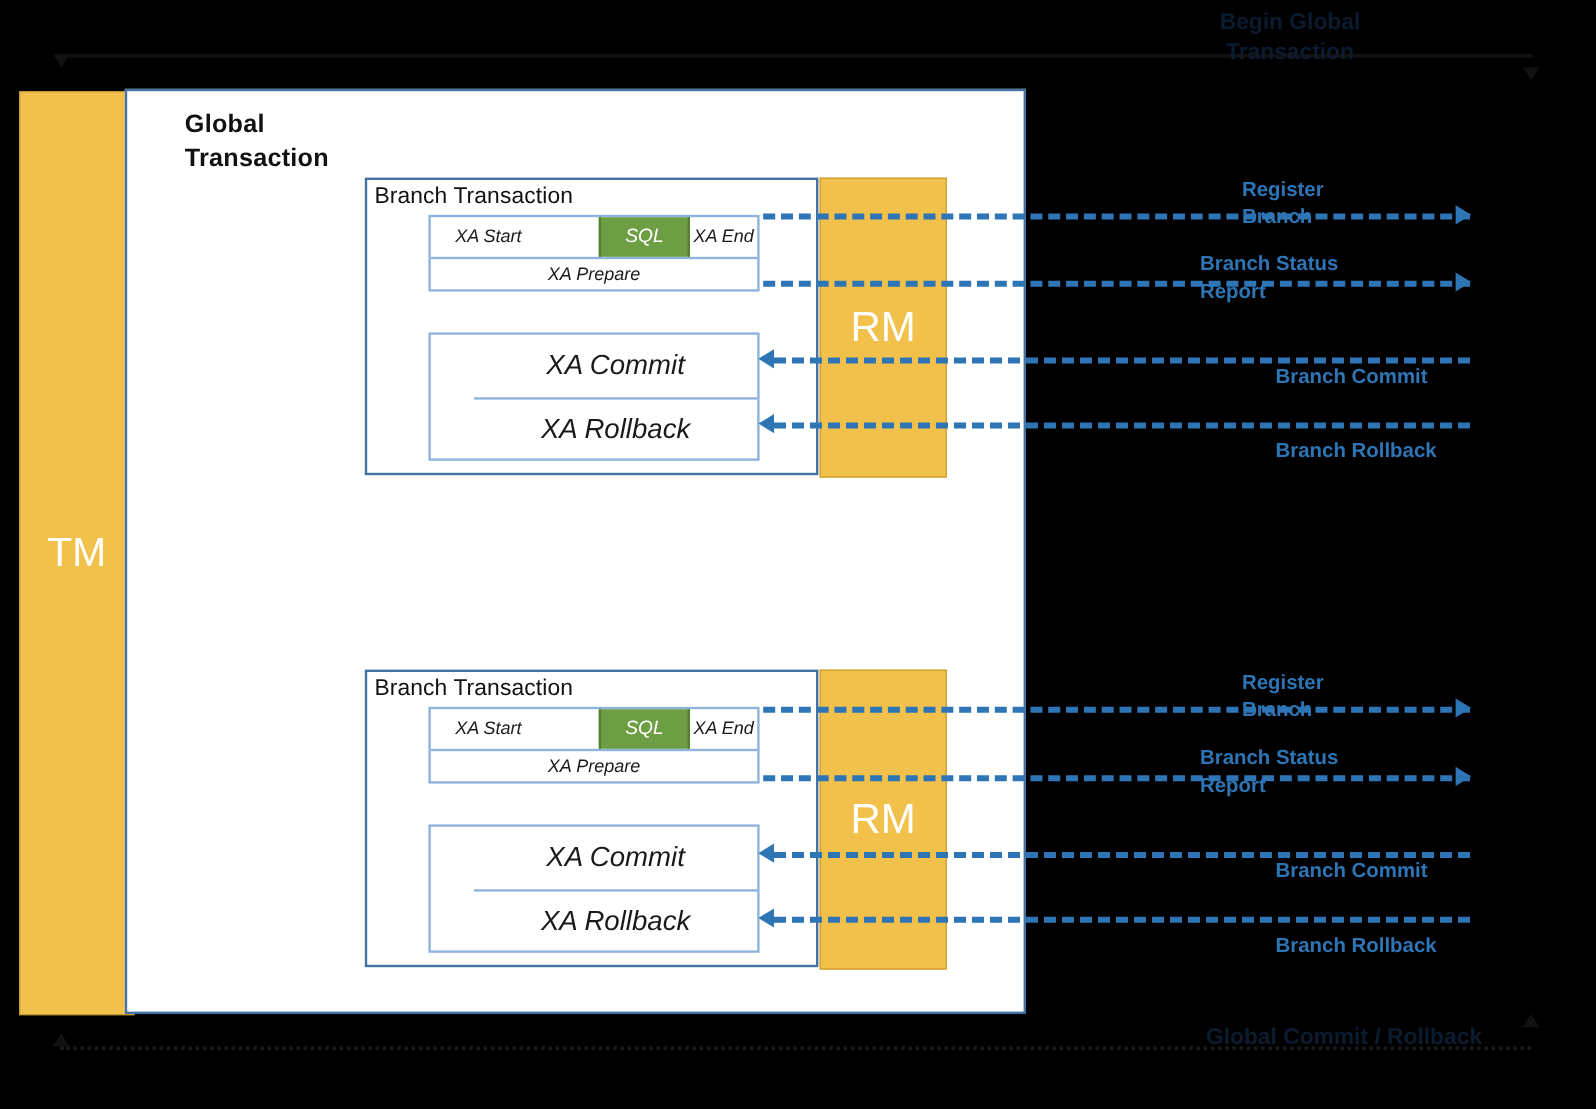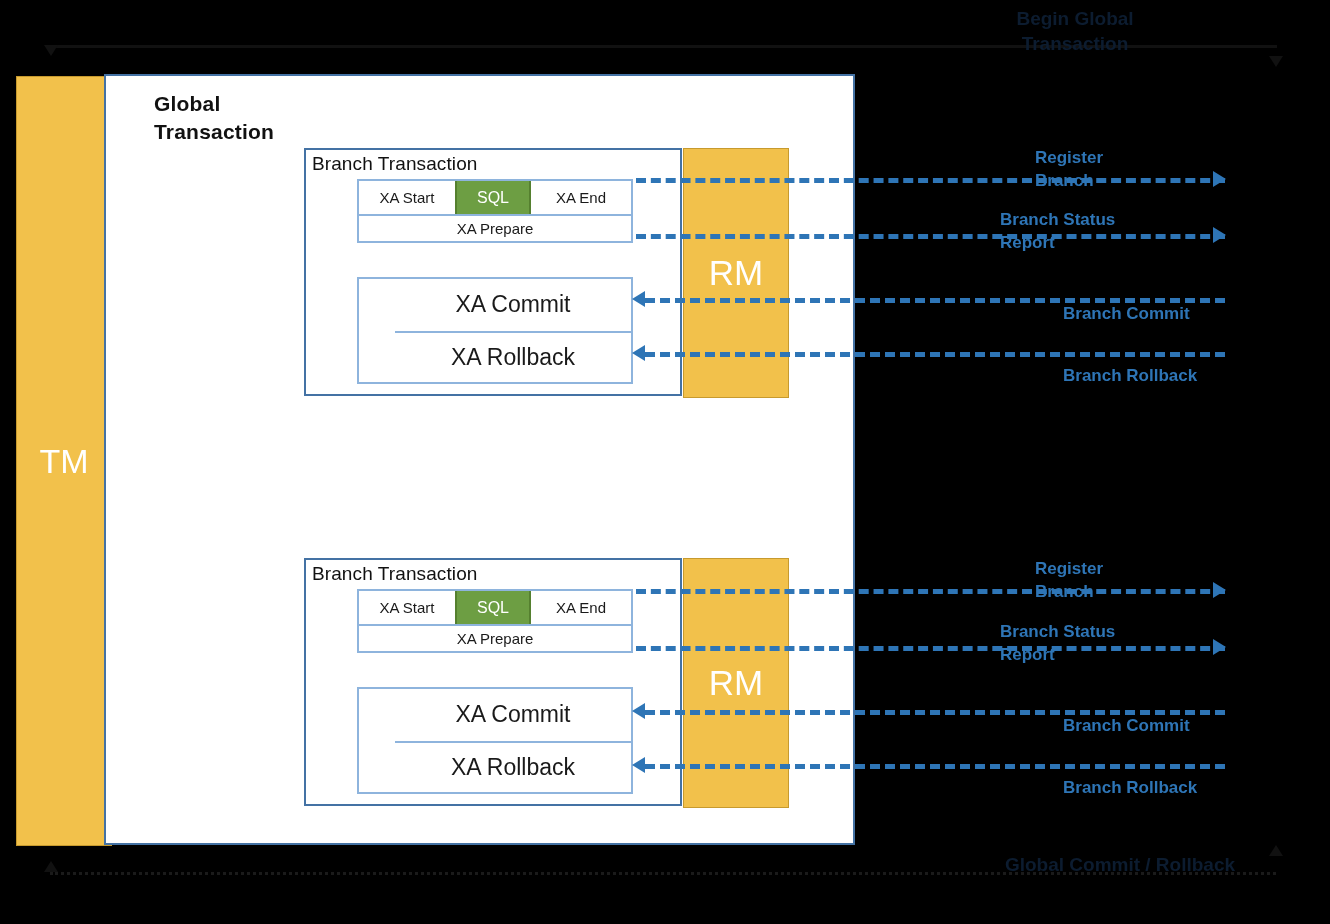--- a/index.html
+++ b/index.html
@@ -25,29 +25,29 @@
   #branch-1{left:304px;top:148px;height:248px;}
   #branch-2{left:304px;top:558px;height:248px;}
   .branch-title{position:absolute;left:6px;top:3px;font-size:19px;font-weight:normal;
                 color:#111;letter-spacing:.1px;}
 
   .op-group{position:absolute;left:51px;width:276px;
             border:2px solid #8eb4dd;box-sizing:border-box;background:#fff;}
   .op-row{display:flex;box-sizing:border-box;}
   .op-row + .op-row{border-top:2px solid #8eb4dd;}
   .op-cell{display:flex;align-items:center;justify-content:center;
-           color:#1a1a1a;box-sizing:border-box;}
+           font-style:italic;color:#1a1a1a;box-sizing:border-box;}
 
   
   .grp-top{top:29px;height:64px;}
   .grp-top .r1{height:33px;}
   .grp-top .r2{height:27px;}
   .c-start{flex:0 0 96px;font-size:15px;}
   .c-sql{flex:0 0 76px;background:#6d9e43;color:#fff;font-size:16px;
-         border-left:2px solid #55802f;border-right:2px solid #55802f;}
+         border-left:2px solid #55802f;border-right:2px solid #55802f;margin-left:44px;}
   .c-end{flex:1 1 auto;font-size:15px;}
   .c-prepare{flex:1 1 auto;font-size:15px;}
 
   
   .grp-bot{top:127px;height:107px;}
   .grp-bot .rb{height:51.5px;margin-left:36px;}
   .c-big{flex:1 1 auto;font-size:23px;}
 
   
   .rm-box{position:absolute;left:683px;width:104px;background:#f2c14b;

